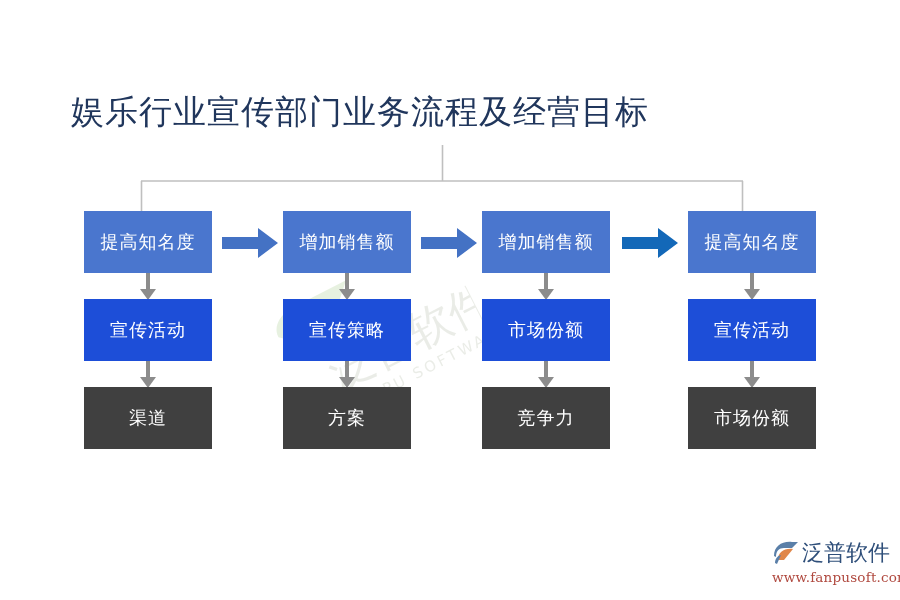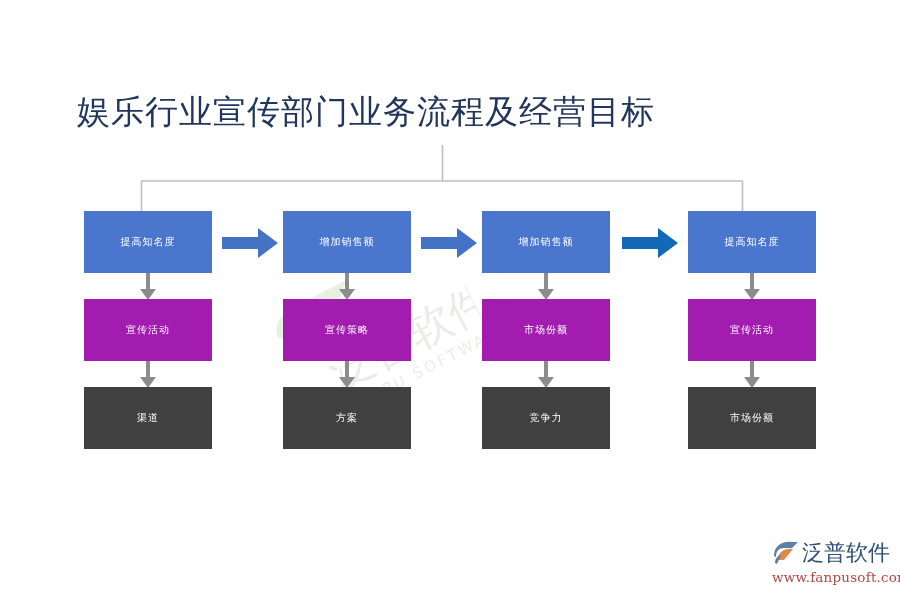--- a/index.html
+++ b/index.html
@@ -43,21 +43,20 @@
     top: 90px;
     width: 720px;
     text-align: center;
     font-size: 33px;
     line-height: 44px;
     letter-spacing: 1px;
     color: #20365c;
     font-family: "DejaVu Sans", "Liberation Sans", sans-serif;
     z-index: 5;
     white-space: nowrap;
-    padding-left: 6px;
   }
 
   
   #connectors {
     position: absolute;
     left: 0;
     top: 0;
     width: 900px;
     height: 600px;
     z-index: 2;
@@ -73,28 +72,28 @@
 
   .node {
     position: absolute;
     left: 0;
     width: 128px;
     height: 62px;
     display: flex;
     align-items: center;
     justify-content: center;
     color: #ffffff;
-    font-size: 10px;
+    font-size: 18px;
     letter-spacing: 1px;
     box-sizing: border-box;
     white-space: nowrap;
     font-family: Liberation Serif, serif;
   }
   .node.goal  { background: #4a76ce; top: 0px; }
-  .node.mid   { background: #a21caf; top: 88px; }
+  .node.mid   { background: #1d4ed8; top: 88px; }
   .node.leaf  { background: #404040; top: 176px; }
 
   
   .harrow {
     position: absolute;
     top: 228px;
     width: 56px;
     height: 30px;
     z-index: 4;
   }

